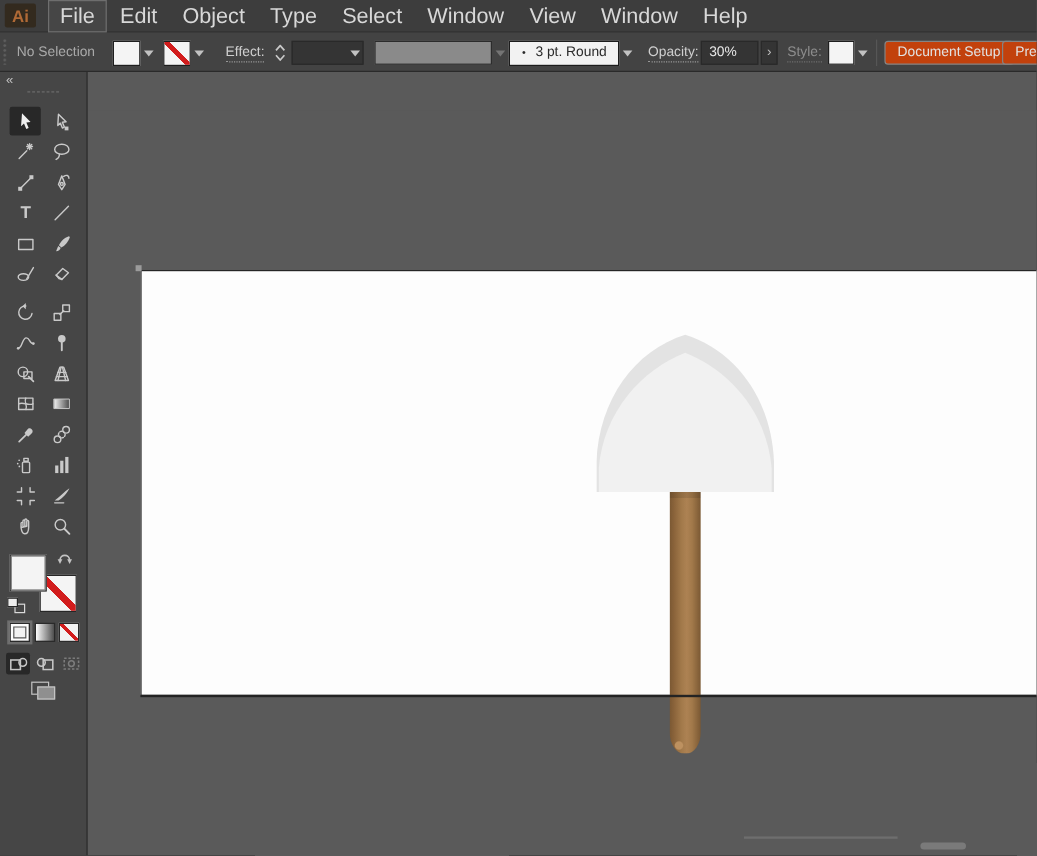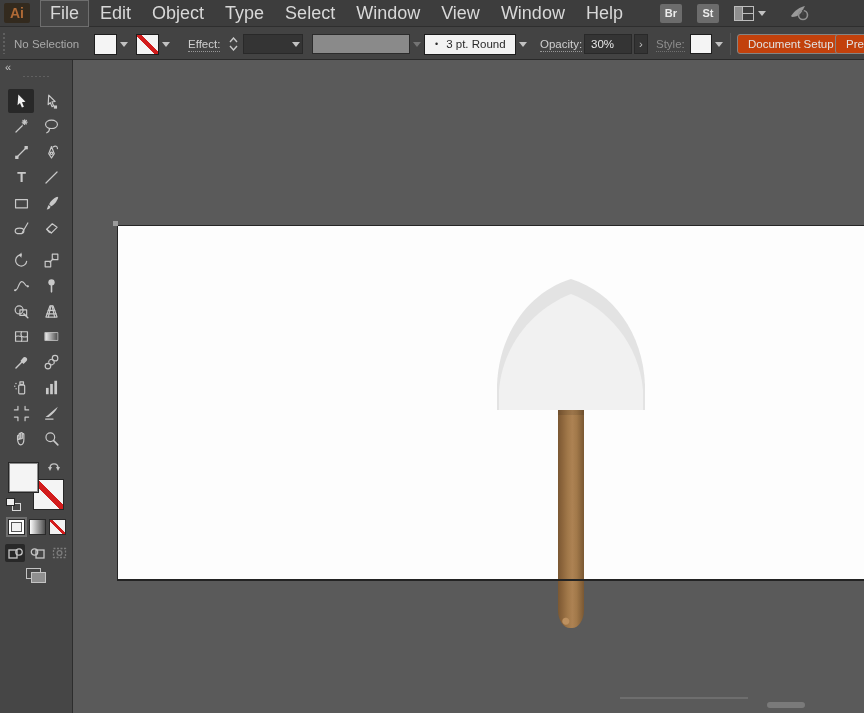--- a/index.html
+++ b/index.html
@@ -109,39 +109,20 @@
         <span class="menu-item focused">File</span>
         <span class="menu-item">Edit</span>
         <span class="menu-item">Object</span>
         <span class="menu-item">Type</span>
         <span class="menu-item">Select</span>
         <span class="menu-item">Window</span>
         <span class="menu-item">View</span>
         <span class="menu-item">Window</span>
         <span class="menu-item">Help</span>
       </div>
-    <div class="mb-right">
-      <div class="mini-app-btn">Br</div>
-      <div class="mini-app-btn">St</div>
-      <div class="ws-icon">
-          <div class="l"></div>
-          <div class="r">
-            <div></div>
-            <div></div>
-          </div>
-        </div>
-      <div class="chev"></div>
-      <div class="gpu-icon">
-        <svg width="22" height="20" viewBox="0 0 22 20">
-          <path d="M3 13 C7 7 12 4 17 3 L13 10 C10 13 7 14 4 14 Z" fill="#9a9a9a" stroke="none"></path>
-          <circle cx="15" cy="12" r="4.5" fill="none" stroke="#8f8f8f" stroke-width="1.6"></circle>
-          <line x1="15" y1="7" x2="15" y2="12" stroke="#464646" stroke-width="1.8"></line>
-        </svg>
-      </div>
-    </div>
   </div>
 
   <div class="controlbar">
     <div class="grip-v"></div>
     <div class="cb" style="left:14px;">
       <span style="color:#a9a9a9;">No Selection</span>
     </div>
     <div class="cb" style="left:94px;">
       <div class="swatch"></div>
       <div class="dd-chev">

